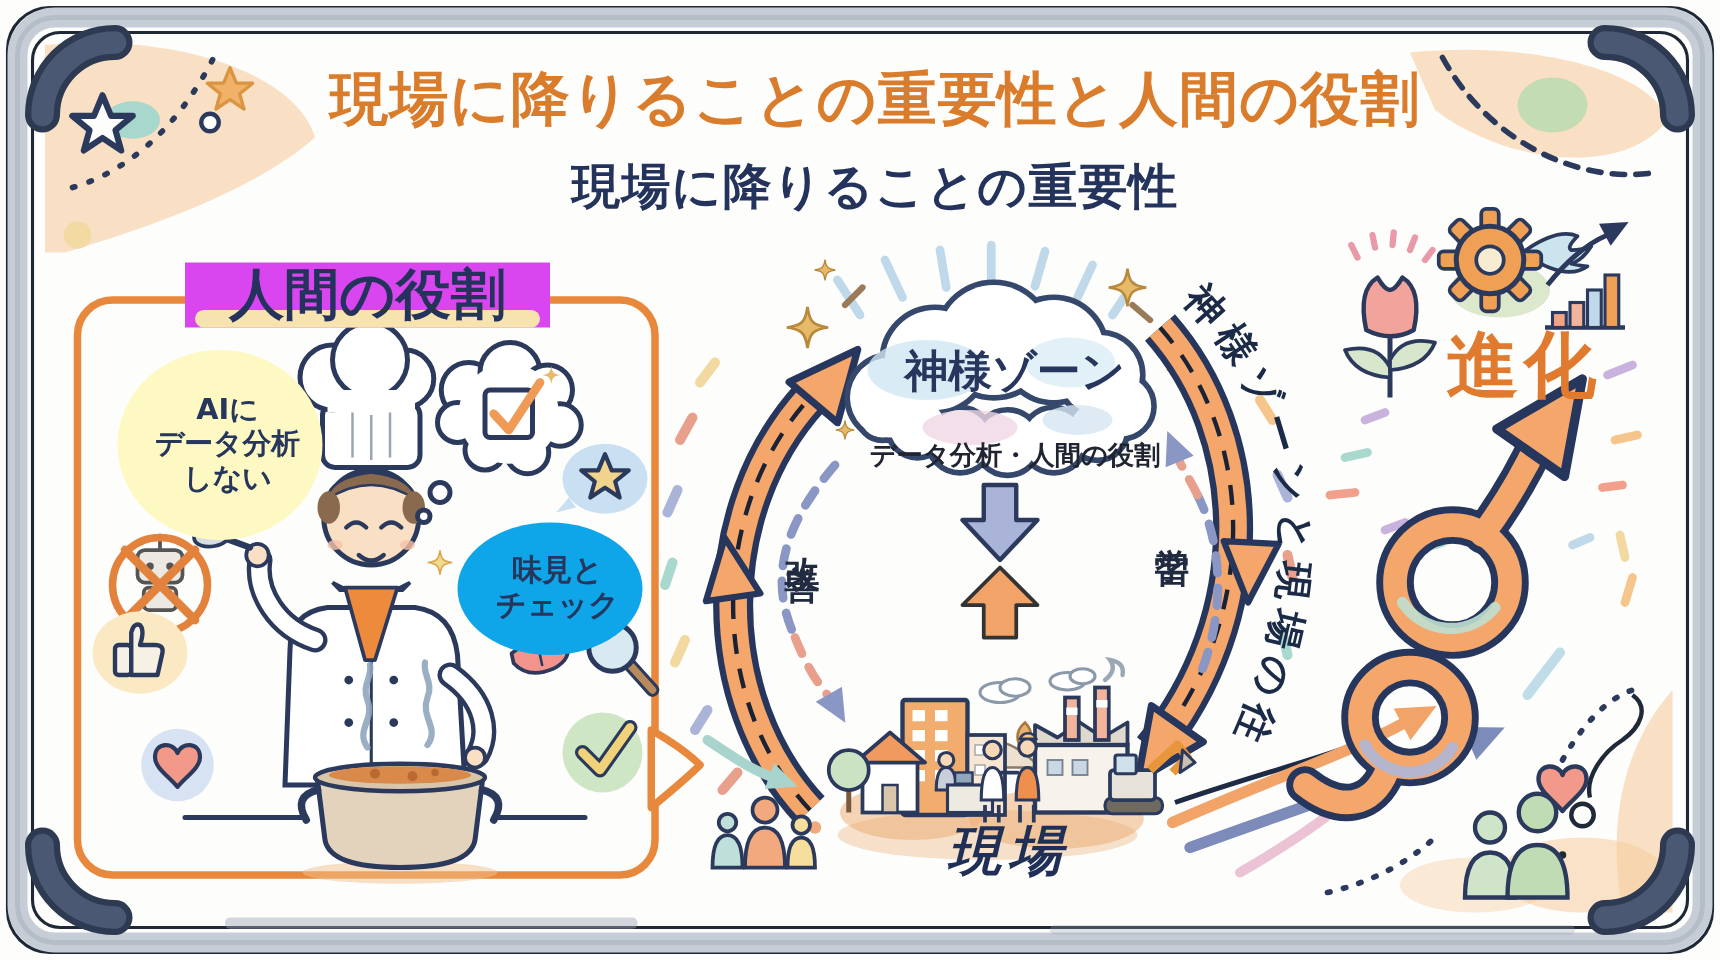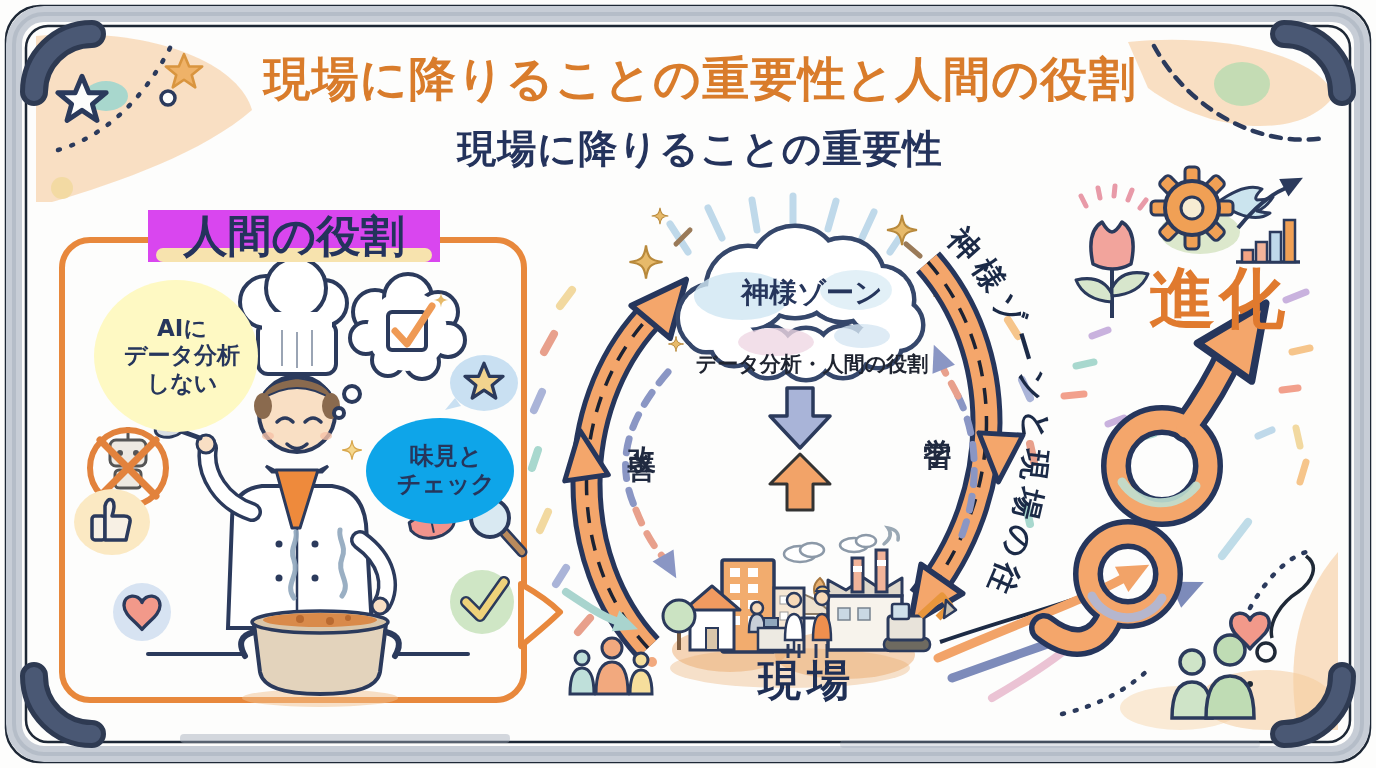--- a/index.html
+++ b/index.html
@@ -10,28 +10,28 @@
   .col{flex-direction:column;}
   .title-main{width:1376px;left:0;top:48px;font-size:47px;font-weight:bold;color:#D97C2B;letter-spacing:1px;}
   .title-sub{width:1376px;left:0;top:122px;font-size:39px;font-weight:bold;color:#24335C;letter-spacing:1px;}
   .panel-heading{left:148px;top:210px;width:292px;height:52px;background:#d946ef;
                  font-size:44px;font-weight:bold;color:#24335C;line-height:52px;text-align:center;}
   .panel-heading .hl{position:absolute;left:8px;right:8px;bottom:0px;height:14px;background:#F7E3AE;border-radius:7px;z-index:0;}
   .panel-heading .tx{position:relative;z-index:1;}
   .bubble{border-radius:50%;font-weight:bold;color:#26365C;}
   .ai-bubble{left:94px;top:280px;width:152px;height:152px;background:#fef9c3;font-size:23px;line-height:1.2;}
   .taste-bubble{left:366px;top:418px;width:136px;height:106px;background:#0ea5e9;font-size:24px;line-height:1.15;}
-  .god-label{left:690px;top:274px;width:220px;font-size:28px;font-weight:bold;color:#26365C;}
+  .god-label{left:690px;top:274px;width:220px;font-size:35px;font-weight:bold;color:#26365C;}
   .analysis{left:640px;top:350px;width:320px;font-size:21px;font-weight:bold;color:#1F2430;}
   .observe{left:645px;top:512px;width:300px;font-size:20px;font-weight:bold;color:#1F2430;}
-  .field-label{left:700px;top:652px;width:190px;font-size:43px;font-weight:bold;color:#1F2F55;letter-spacing:6px;}
+  .field-label{left:700px;top:652px;width:190px;font-size:43px;font-weight:bold;color:#1F2F55;letter-spacing:6px;font-style:italic;}
   .vlabel{font-size:28px;font-weight:bold;color:#202A40;writing-mode:vertical-rl;text-orientation:upright;letter-spacing:5px;}
   .kaizen{left:622px;top:424px;height:92px;}
   .gakushu{left:918px;top:416px;height:92px;}
-  .evo{left:1112px;top:254px;width:190px;font-size:66px;font-weight:bold;color:#E07A2E;letter-spacing:4px;}
+  .evo{left:1112px;top:254px;width:190px;font-size:58px;font-weight:bold;color:#E07A2E;letter-spacing:4px;}
 </style>
 </head>
 <body>
 
 <div id="stage">
 
 <svg class="abs" style="left:0;top:0" width="1376" height="768" viewBox="0 0 1376 768">
 
   <g stroke="none">
     <path d="M 36 36 C 150 26 238 62 252 110 C 204 152 120 182 52 202 L 36 202 Z" fill="#F6CC9C" opacity="0.6"></path>

